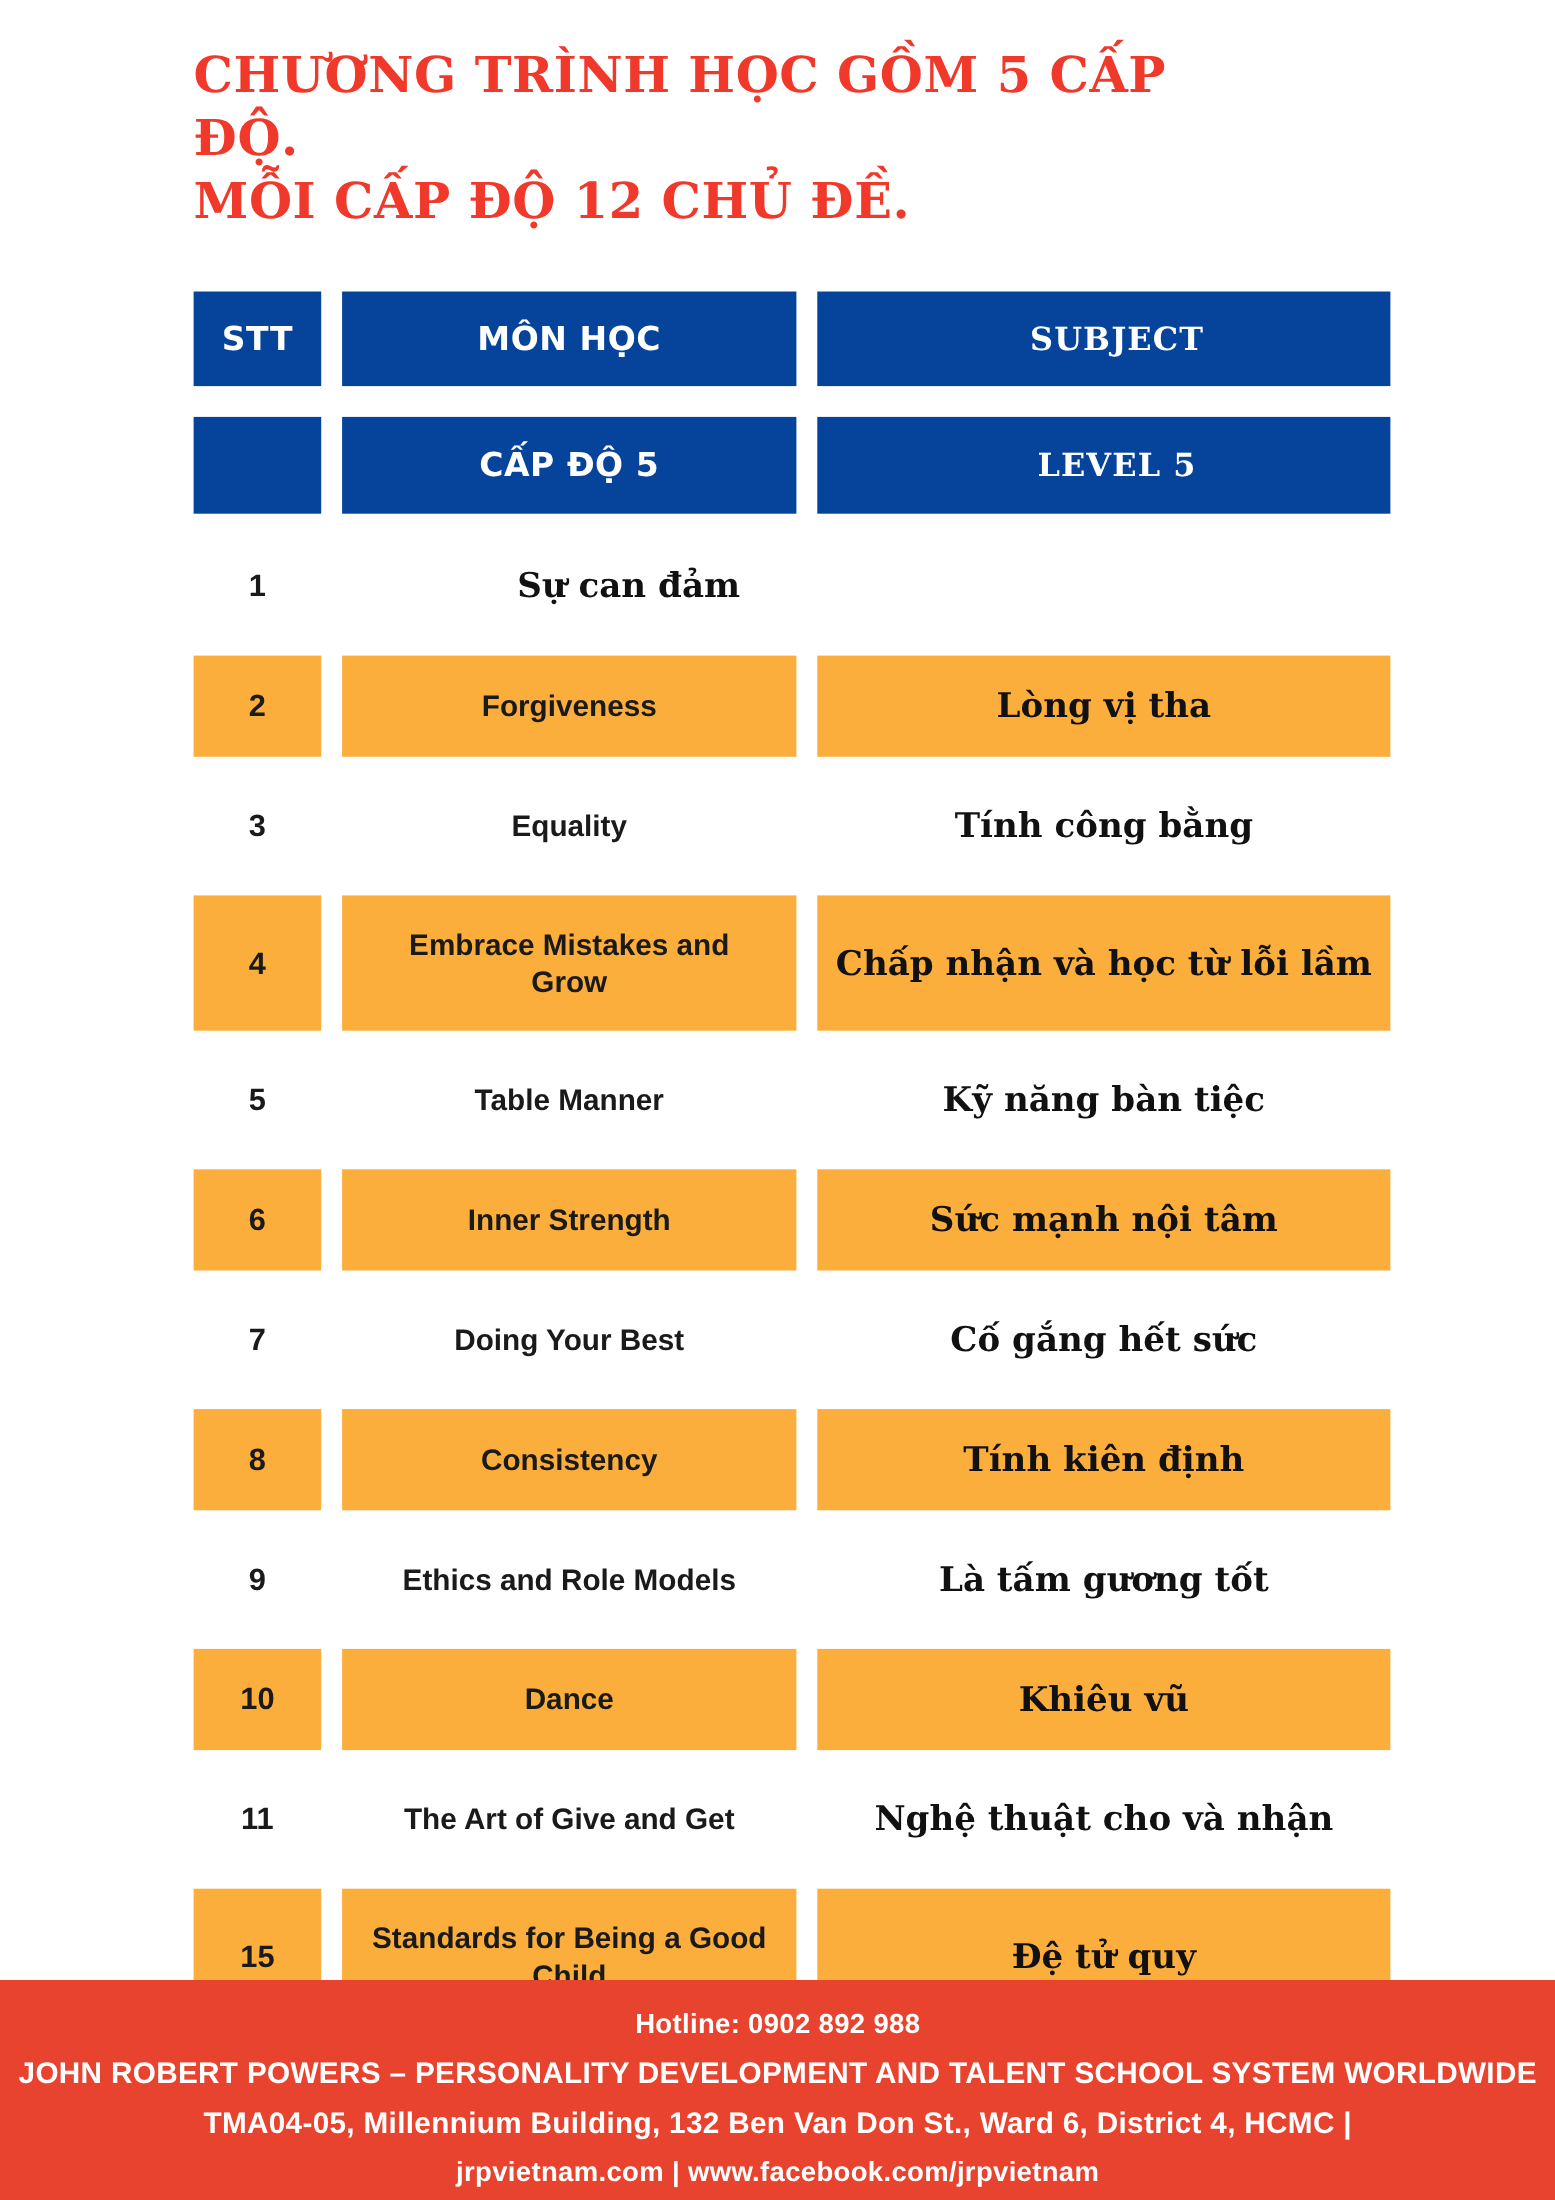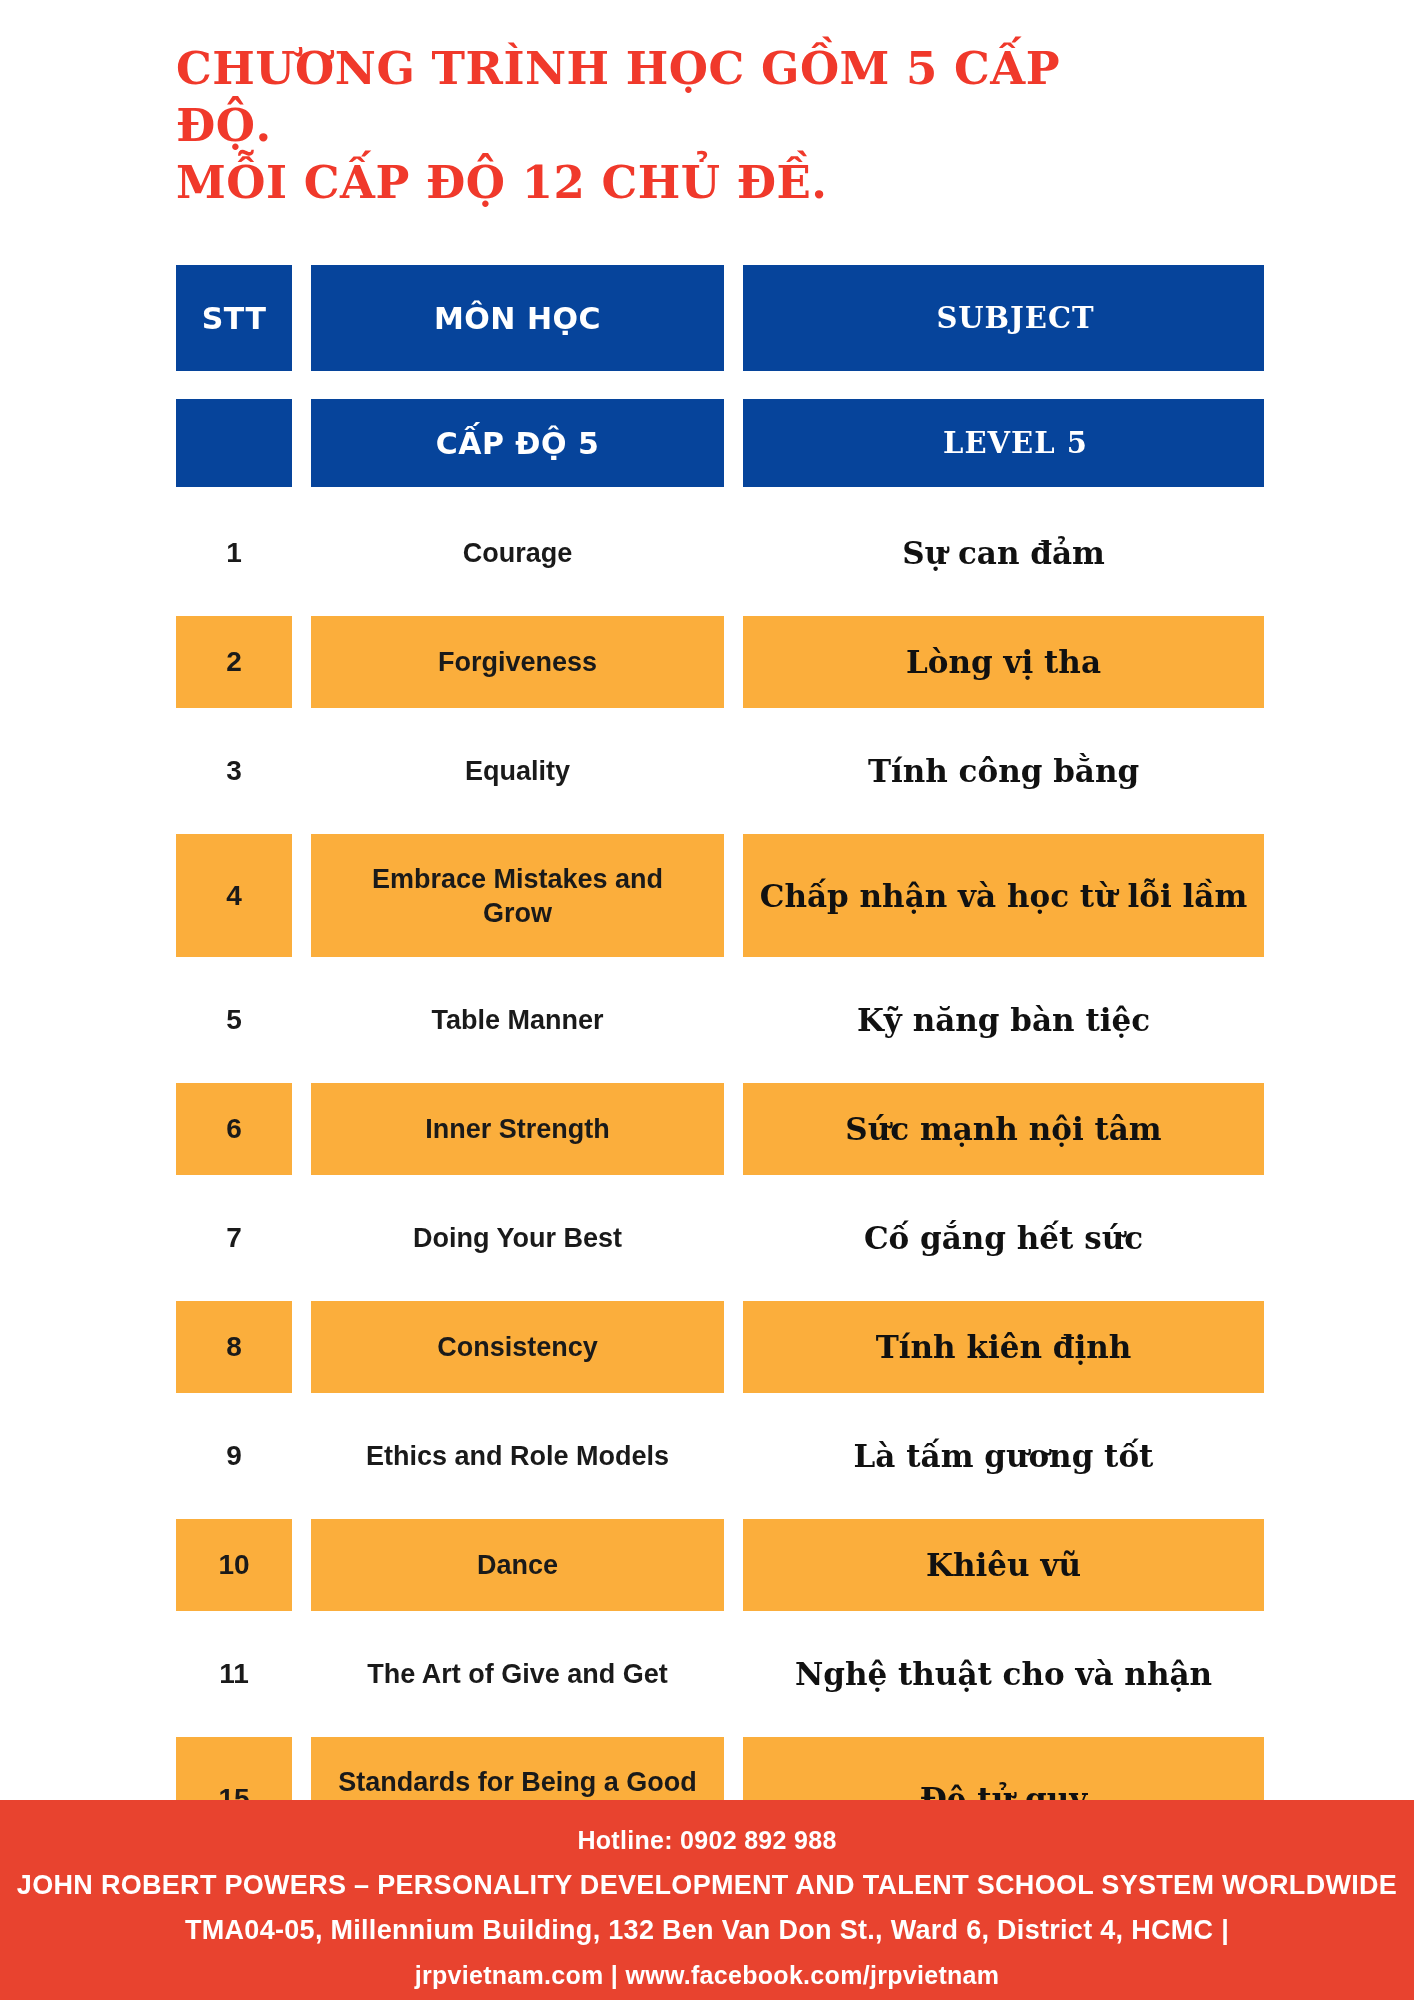--- a/index.html
+++ b/index.html
@@ -35,21 +35,21 @@
   }
   .cell{
     display:flex;align-items:center;justify-content:center;
     text-align:center;
     box-sizing:border-box;
   }
   .c1{width:116px;flex:0 0 116px;}
   .c2{width:413px;flex:0 0 413px;}
   .c3{width:521px;flex:0 0 521px;}
   .hrow1 .cell,.hrow2 .cell{background:#06449B;color:#ffffff;}
-  .hrow1{height:106px;margin-bottom:28px;}
+  .hrow1{height:86px;margin-bottom:28px;}
   .hrow2{height:88px;margin-bottom:20px;}
   .hrow1 .cell,.hrow2 .cell{height:100%;}
   .h-sans{
     font-family:"DejaVu Sans","Liberation Sans",sans-serif;
     font-weight:bold;font-size:30px;letter-spacing:.5px;
   }
   .h-serif{
     font-family:"DejaVu Serif","Liberation Serif",serif;
     font-weight:bold;font-size:29px;letter-spacing:1px;padding-left:24px;
   }
@@ -109,21 +109,20 @@
     </div>
 
     <div class="trow hrow2">
       <div class="cell c1 h-sans"></div>
       <div class="cell c2 h-sans">CẤP ĐỘ 5</div>
       <div class="cell c3 h-serif">LEVEL 5</div>
     </div>
 
     <div class="trow drow">
       <div class="cell c1 num">1</div>
-      <div class="cell c2 en">Courage</div>
       <div class="cell c3 vi">Sự can đảm</div>
     </div>
 
     <div class="trow drow orange">
       <div class="cell c1 num">2</div>
       <div class="cell c2 en">Forgiveness</div>
       <div class="cell c3 vi">Lòng vị tha</div>
     </div>
 
     <div class="trow drow">

